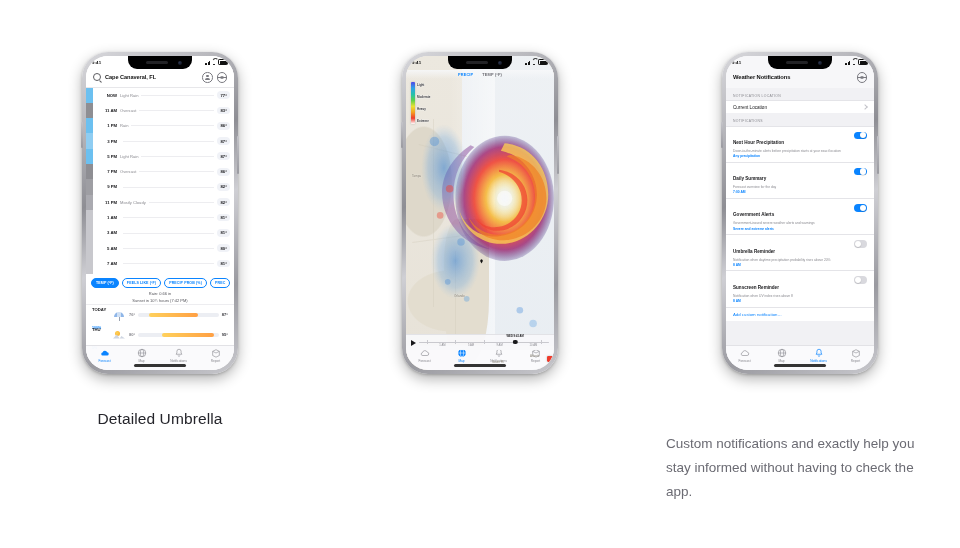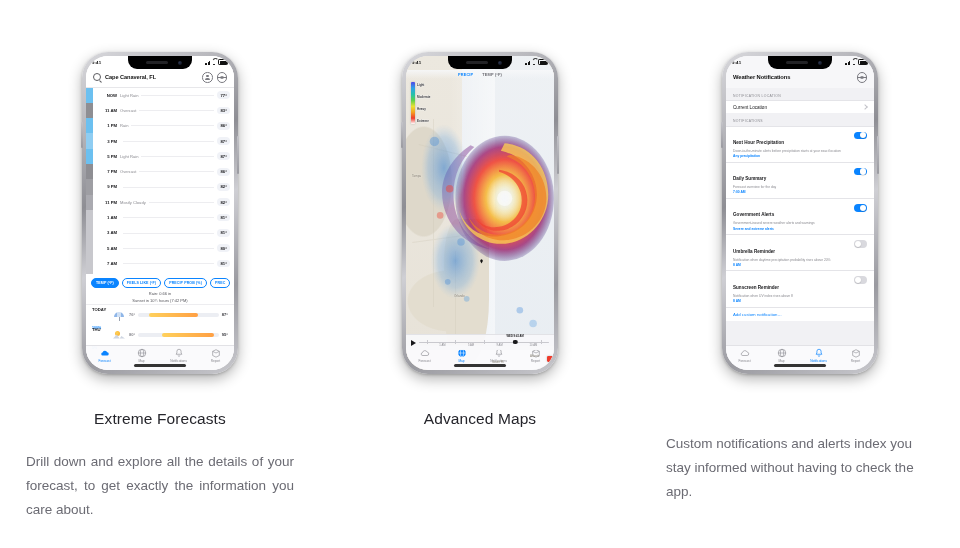--- a/index.html
+++ b/index.html
@@ -410,22 +410,21 @@
                   </span>
                 <span class="lbl">Report</span>
               </div>
             </div>
           </div>
           <div class="homebar"></div>
         </div>
       </div>
 
       <div class="cap">
-        <h3>Extreme Forecasts</h3>
-        <p>Drill down and explore all the details of your forecast, to get exactly the information you care about.</p>
+        <h3>Detailed Umbrella</h3>
       </div>
     </div>
 
     <div class="col">
       <div class="phone">
         <div class="screen">
           <div class="notch">
             <div class="spk"></div>
             <div class="cam"></div>
           </div>
@@ -574,21 +573,20 @@
                   </span>
                 <span class="lbl">Report</span>
               </div>
             </div>
           </div>
           <div class="homebar"></div>
         </div>
       </div>
 
       <div class="cap">
-        <h3>Advanced Maps</h3>
       </div>
     </div>
 
     <div class="col">
       <div class="phone">
         <div class="screen">
           <div class="notch">
             <div class="spk"></div>
             <div class="cam"></div>
           </div>
@@ -718,18 +716,18 @@
                   </span>
                 <span class="lbl">Report</span>
               </div>
             </div>
           </div>
           <div class="homebar"></div>
         </div>
       </div>
 
       <div class="cap">
-        <p>Custom notifications and alerts index you stay informed without having to check the app.</p>
+        <p>Custom notifications and exactly help you stay informed without having to check the app.</p>
       </div>
     </div>
 
   </div>
 </div>
 
 </body></html>

